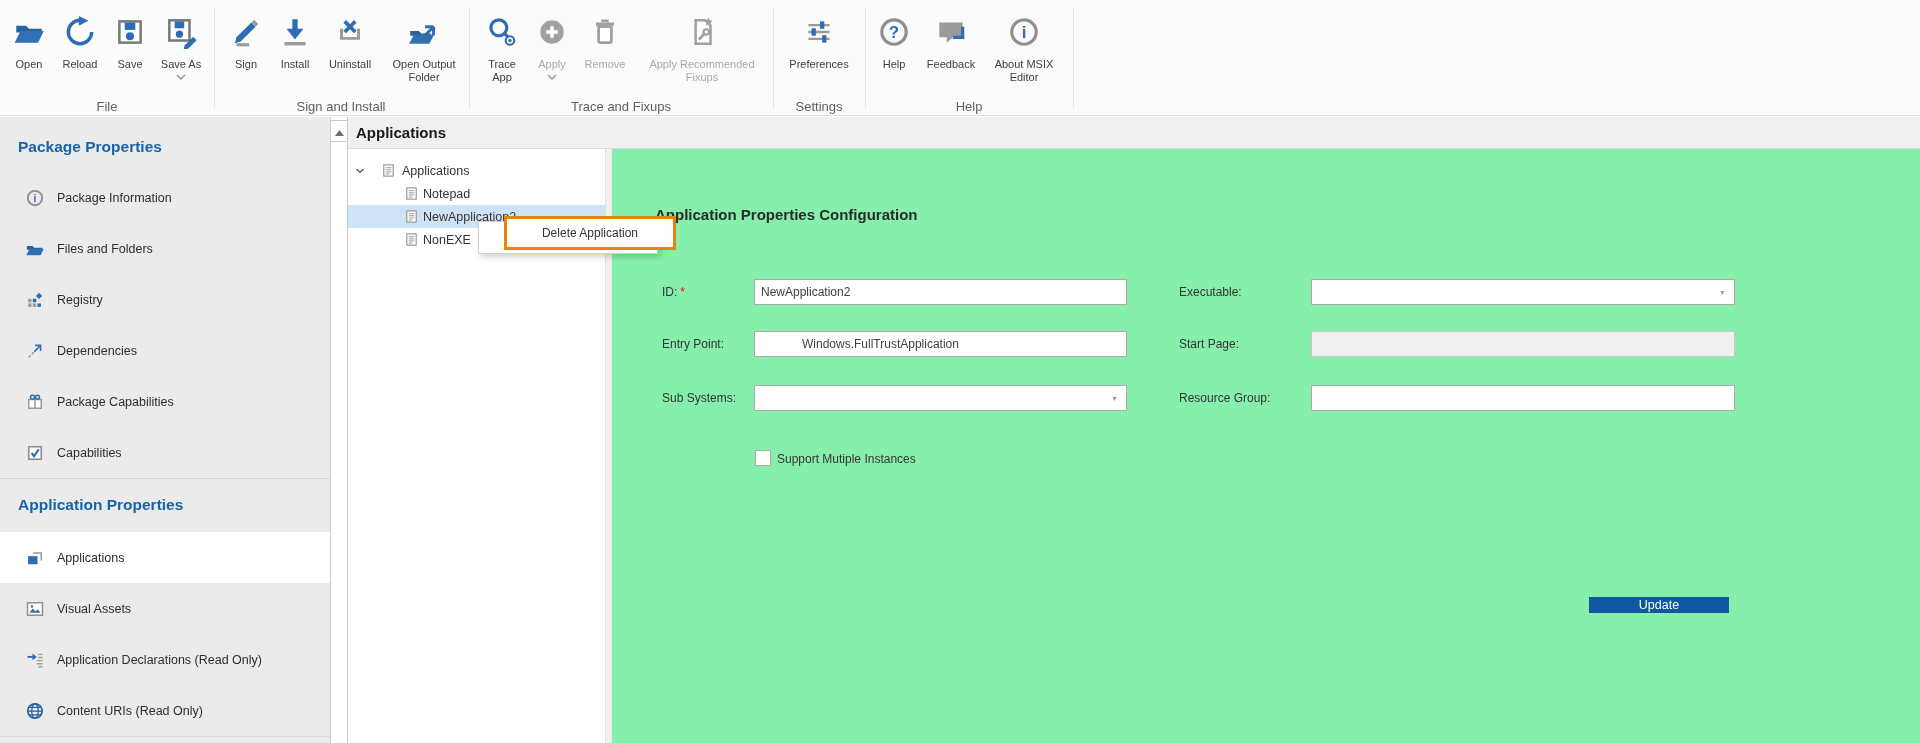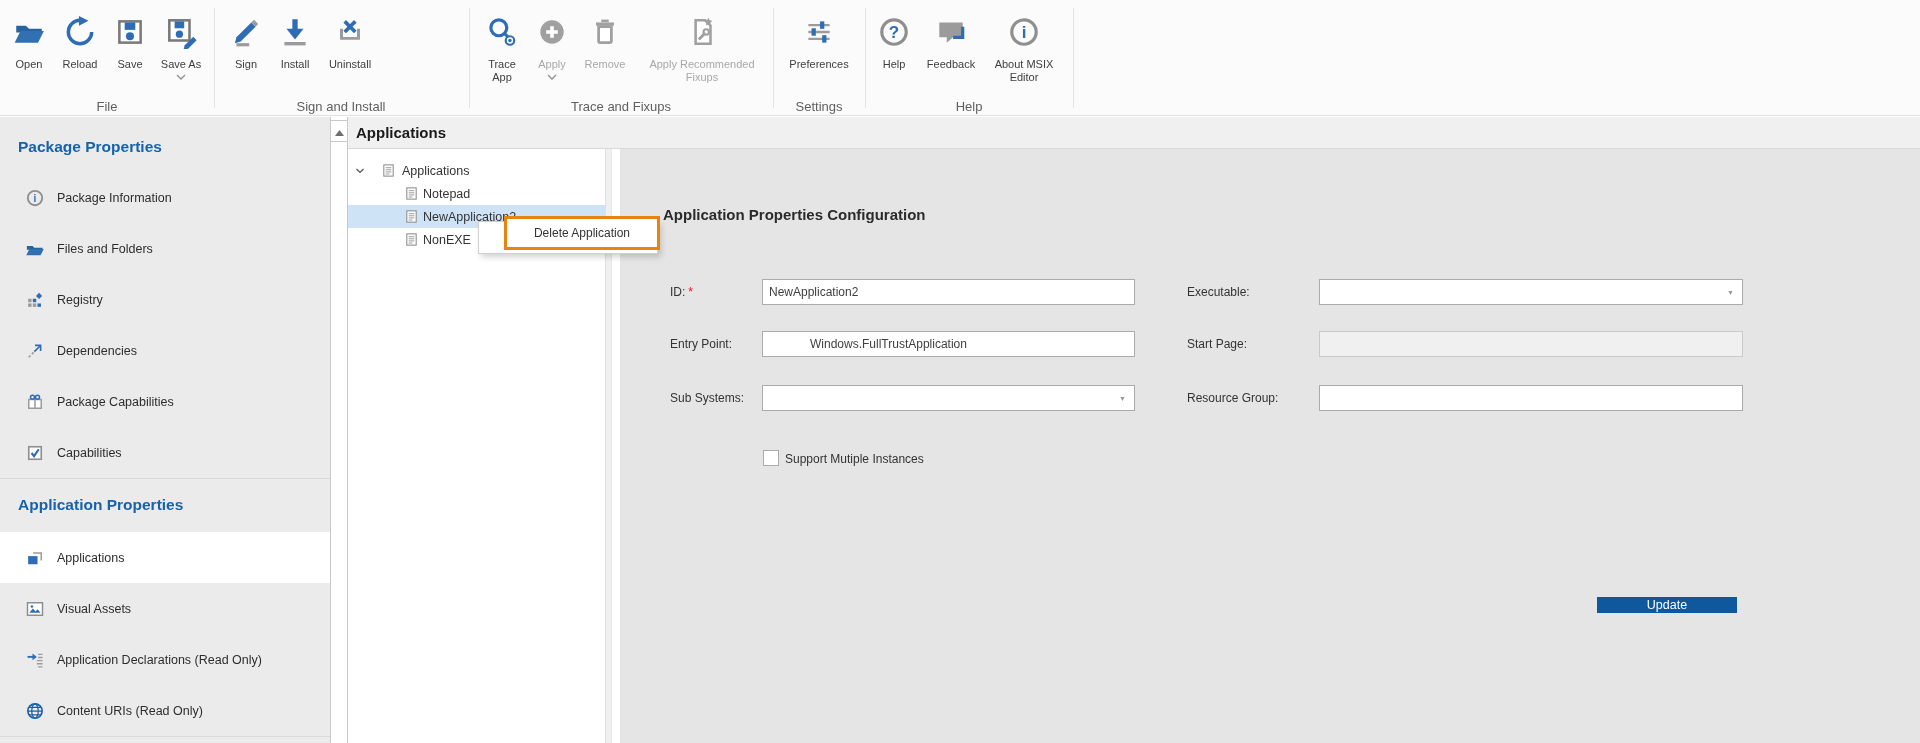--- a/index.html
+++ b/index.html
@@ -36,39 +36,39 @@
   .tree-panel{position:absolute;left:348px;top:149px;width:258px;bottom:0;background:#fff;
           border-right:1px solid #e0e0e0;box-sizing:border-box;padding-top:10px;}
   .trow{height:23px;display:flex;align-items:center;font-size:12.5px;color:#333;cursor:default;}
   .trow.selected{background:var(--selected_row);}
   .trow .tchev{width:16px;height:16px;margin-left:4px;flex:0 0 16px;}
   .trow .tdoc{width:15px;height:15px;margin-left:13px;margin-right:6px;flex:0 0 15px;}
   .trow.child .tdoc{margin-left:56px;margin-right:4px;}
   .panel-divider{position:absolute;left:606px;top:149px;width:6px;bottom:0;background:#f0f0f0;
           border-right:1px solid #e8e8e8;box-sizing:border-box;}
   
-  .form-panel{position:absolute;left:612px;top:149px;right:0;bottom:0;background:#e5e5e5;margin-left:8px;}
+  .form-panel{position:absolute;left:612px;top:149px;right:0;bottom:0;background:#86efac;}
   .form-heading{position:absolute;left:43px;top:57px;font-size:15px;font-weight:bold;color:#2b2b2b;}
   .frow{position:absolute;left:0;right:0;height:26px;}
   .flabel{position:absolute;top:0;height:26px;line-height:26px;font-size:12px;color:#333;white-space:nowrap;}
   .req{color:var(--required_red);margin-left:3px;}
   .finput{position:absolute;top:0;height:26px;box-sizing:border-box;border:1px solid #ababab;
           font-size:12px;color:#3f3f3f;padding:0 6px;font-family:inherit;background:#fff;outline:none;}
   .finput.disabled{background:#f0f0f0;border-color:#c9c9c9;}
   .fcombo{position:absolute;top:0;height:26px;box-sizing:border-box;border:1px solid #ababab;background:#fff;}
   .fcombo .arr{position:absolute;right:8px;top:9px;font-size:7px;color:#9a9a9a;line-height:8px;}
   .fcheck{position:absolute;top:301px;left:143px;display:flex;align-items:flex-end;}
   .cbox{width:16px;height:16px;border:1px solid #ababab;background:#fff;margin-right:6px;box-sizing:border-box;}
   .cblabel{font-size:12px;color:#333;}
   .update-btn{position:absolute;left:977px;top:448px;width:140px;height:16px;background:var(--update_button);
           color:#fff;font-size:12.5px;display:flex;align-items:center;justify-content:center;cursor:default;}
   
   .context-menu{position:absolute;left:478px;top:221px;width:180px;height:33px;background:#fff;
           border:1px solid #d0d0d0;box-shadow:3px 3px 6px rgba(0,0,0,.18);z-index:60;box-sizing:border-box;}
-  .menu-item{position:absolute;left:25px;top:-6px;width:156px;height:34px;border:3px solid var(--menu_highlight_border);
+  .menu-item{position:absolute;left:25px;top:-6px;width:172px;height:34px;border:3px solid var(--menu_highlight_border);
           background:#fff;box-sizing:border-box;display:flex;align-items:center;justify-content:center;
           font-size:12px;color:#333;cursor:default;}
 </style>
 </head>
 <body>
 
 <div class="ribbon" id="ribbon">
     <div class="rb-btn" style="left: 6px; width: 46px;">
       <div class="ric">
         <svg width="34" height="34" viewBox="0 0 32 32">
@@ -147,20 +147,33 @@
     </div>
     <div class="rb-btn" style="left: 320px; width: 60px;">
       <div class="ric">
         <svg width="34" height="34" viewBox="0 0 32 32">
           <path d="M8 13 v9 h16 v-9" fill="none" stroke="#9b9b9b" stroke-width="2.8"></path>
           <path d="M11 6 l10 10 M21 6 L11 16" stroke="#2E6DB5" stroke-width="3.4"></path>
         </svg>
       </div>
       <div class="cap">
         <div>Uninstall</div>
+      </div>
+    </div>
+    <div class="rb-btn" style="left: 380px; width: 88px;">
+      <div class="ric">
+        <svg width="34" height="34" viewBox="0 0 32 32">
+          <path d="M17 11 h8 M25 11 v8 M25 11 l-8 8" stroke="#2E6DB5" stroke-width="2.8" fill="none"></path>
+          <path d="M3 15 h8 l2.5 2.5 h9 v2 H3 z" fill="#27639F"></path>
+          <path d="M2 27 l4.5-8.5 h19 L21 27 z" fill="#3070B3"></path>
+        </svg>
+      </div>
+      <div class="cap">
+        <div>Open Output</div>
+        <div>Folder</div>
       </div>
     </div>
     <div class="rb-sep" style="left: 469px;"></div>
     <div class="rb-grouplabel" style="left: 341px;">Sign and Install</div>
     <div class="rb-btn" style="left: 479px; width: 46px;">
       <div class="ric">
         <svg width="34" height="34" viewBox="0 0 32 32">
           <circle cx="13" cy="12" r="7.5" fill="none" stroke="#2E6DB5" stroke-width="3"></circle>
           <path d="M18.5 17.5 l5.5 5.5" stroke="#2E6DB5" stroke-width="3"></path>
           <circle cx="23.5" cy="24" r="4" fill="#fff" stroke="#2E6DB5" stroke-width="2"></circle>

